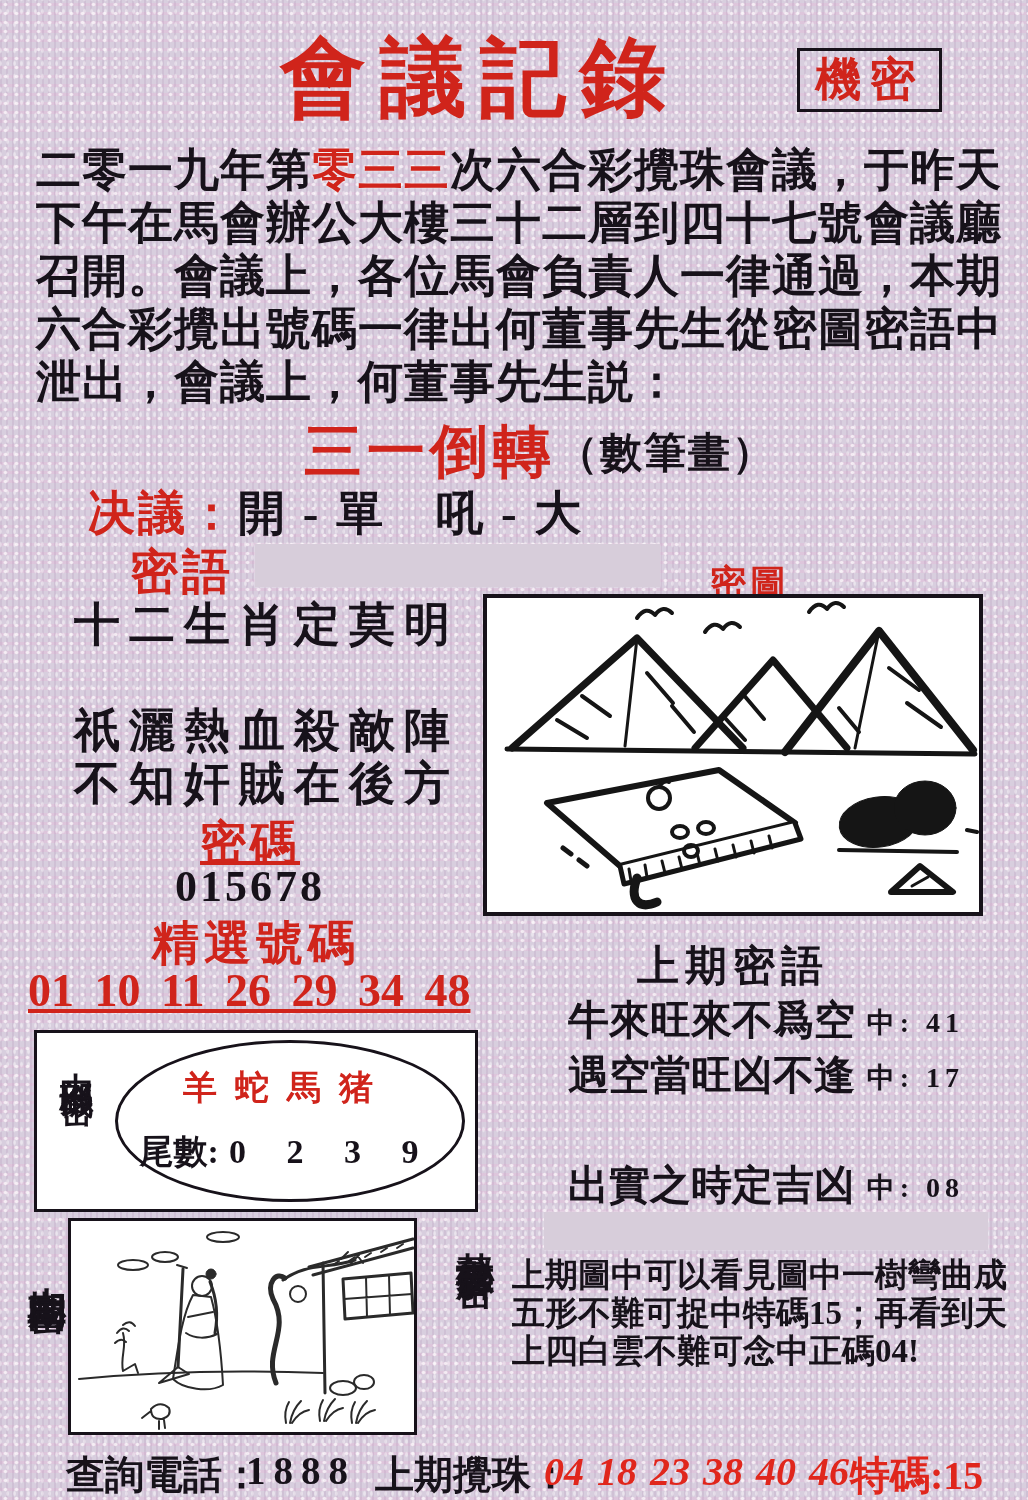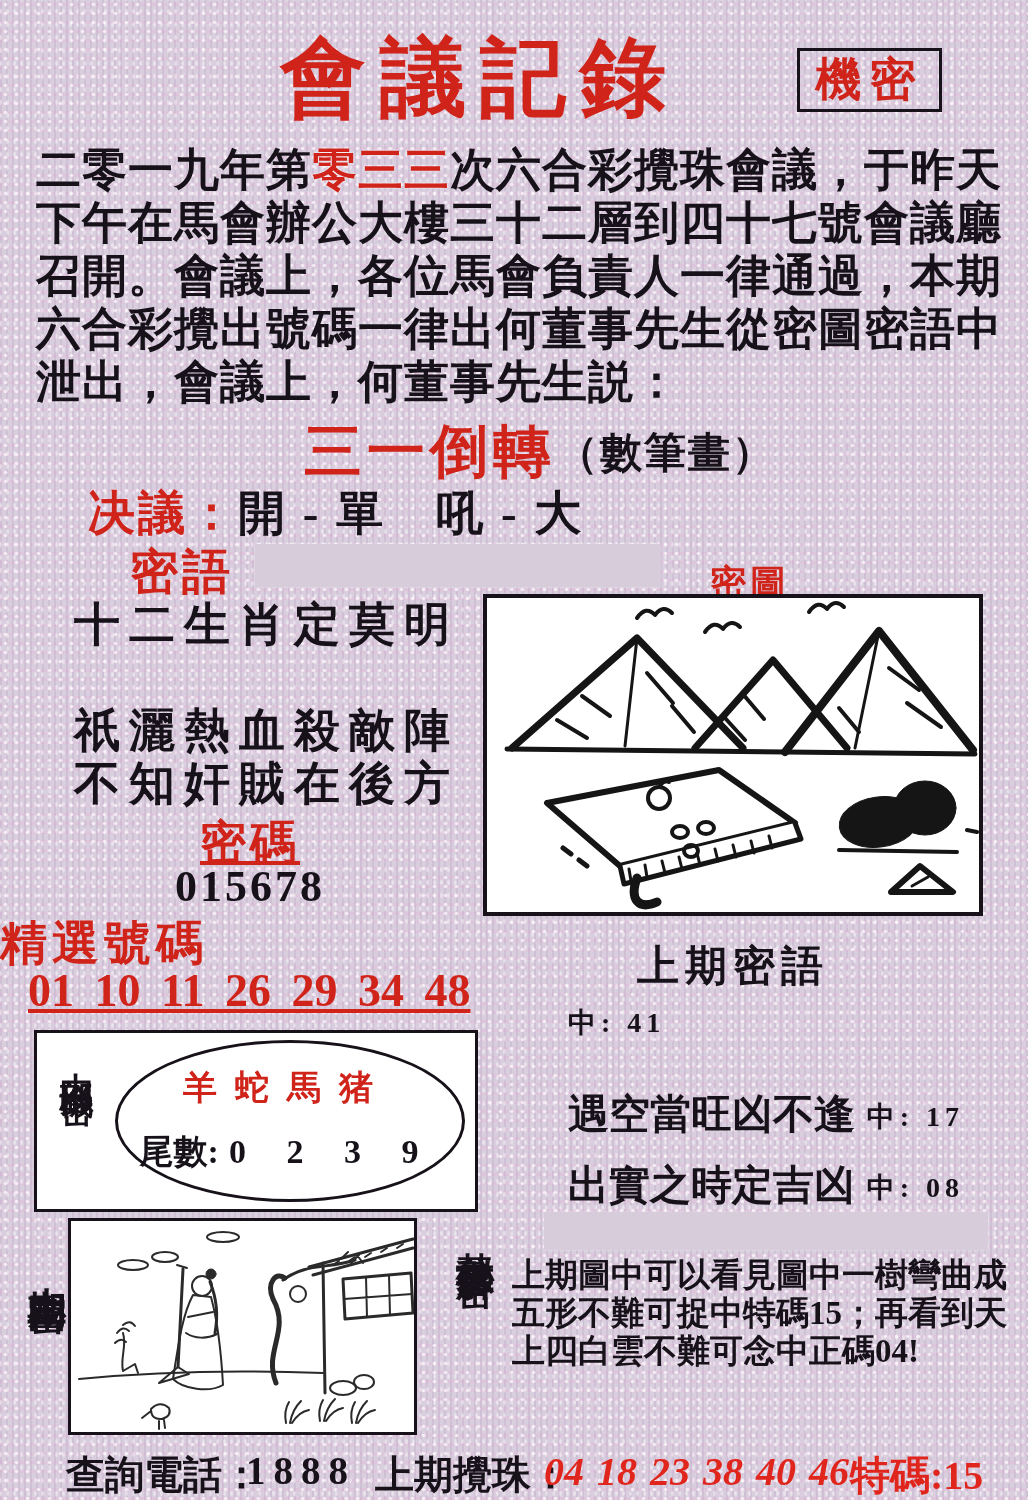--- a/index.html
+++ b/index.html
@@ -34,21 +34,21 @@
   .headline .note{font-size:42px; letter-spacing:2px;}
   .resolution{left:88px; top:482px; font-size:47px; letter-spacing:3px; white-space:nowrap;}
   .mi-yu{left:130px; top:540px; font-size:48px; letter-spacing:4px;}
   .mi-tu{left:694px; top:559px; font-size:36px; letter-spacing:4px;margin-left:16px;}
   .censor{background:#d7cdda; box-shadow:0 0 2px rgba(255,255,255,.6);}
   .censor1{left:255px; top:544px; width:405px; height:43px;}
   .censor2{left:544px; top:1212px; width:444px; height:38px;}
   .poem{left:74px; top:598px; font-size:46px; line-height:53px; letter-spacing:9px;}
   .pw-label{left:0px; top:812px; width:500px; text-align:center; font-size:46px; letter-spacing:4px;text-decoration:underline;}
   .pw-value{left:0px; top:861px; width:500px; text-align:center; font-size:44px; letter-spacing:3px;}
-  .sel-label{left:0px; top:912px; width:500px; font-size:47px; letter-spacing:5px;}
+  .sel-label{left:0px; top:912px; width:500px; text-align:center; font-size:47px; letter-spacing:5px;padding-left:6px;}
   .sel-nums{left:28px; top:964px; width:445px; font-size:46px; word-spacing:9px; white-space:nowrap;text-decoration:underline;}
   .inner-box{left:34px; top:1030px; width:438px; height:176px; background:#fff; border:3px solid #17121a;}
   .inner-side{left:16px; top:12px; height:152px; writing-mode:vertical-rl; font-size:34px; letter-spacing:6px;}
   .oval{left:78px; top:7px; width:344px; height:156px; border:3px solid #17121a; border-radius:50%;}
   .zodiac{left:78px; top:32px; width:344px; text-align:center; font-size:34px; letter-spacing:18px;}
   .tail{left:78px; top:96px; width:344px; text-align:center; font-size:34px;}
   .tail .digits{letter-spacing:16px; margin-left:10px;}
   .chart-box{left:483px; top:594px; width:500px; height:322px; background:#fff; border:4px solid #17121a; box-sizing:border-box;}
   .lw-title{left:483px; top:938px; width:500px; text-align:center; font-size:42px; letter-spacing:6px;}
   .lw-row{left:568px; width:396px; display:flex; justify-content:space-between; align-items:flex-start; white-space:nowrap;}
@@ -145,23 +145,24 @@
       <ellipse cx="438" cy="210" rx="31" ry="27" fill="#151515"></ellipse>
       <path d="M352 252 L470 254 M480 232 l10 2" stroke-width="4"></path>
       <path d="M404 294 L433 268 L466 294 Z" fill="#ffffff" stroke-width="6"></path>
       <path d="M425 288 l16 -9" stroke-width="3"></path>
     </svg>
   </div>
 
   <div class="abs lw-title">上期密語</div>
 
   <div class="abs lw-row" style="top:993px">
+    <span class="lw-text">牛來旺來不爲空</span>
     <span class="lw-hit"><span>中:</span> <span>41</span></span>
   </div>
-  <div class="abs lw-row" style="top:1087px">
+  <div class="abs lw-row" style="top:1048px">
     <span class="lw-text">遇空當旺凶不逢</span>
     <span class="lw-hit"><span>中:</span> <span>17</span></span>
   </div>
   <div class="abs lw-row" style="top:1158px">
     <span class="lw-text">出實之時定吉凶</span>
     <span class="lw-hit"><span>中:</span> <span>08</span></span>
   </div>
 
   <div class="abs lc-side">上期密圖</div>
 

